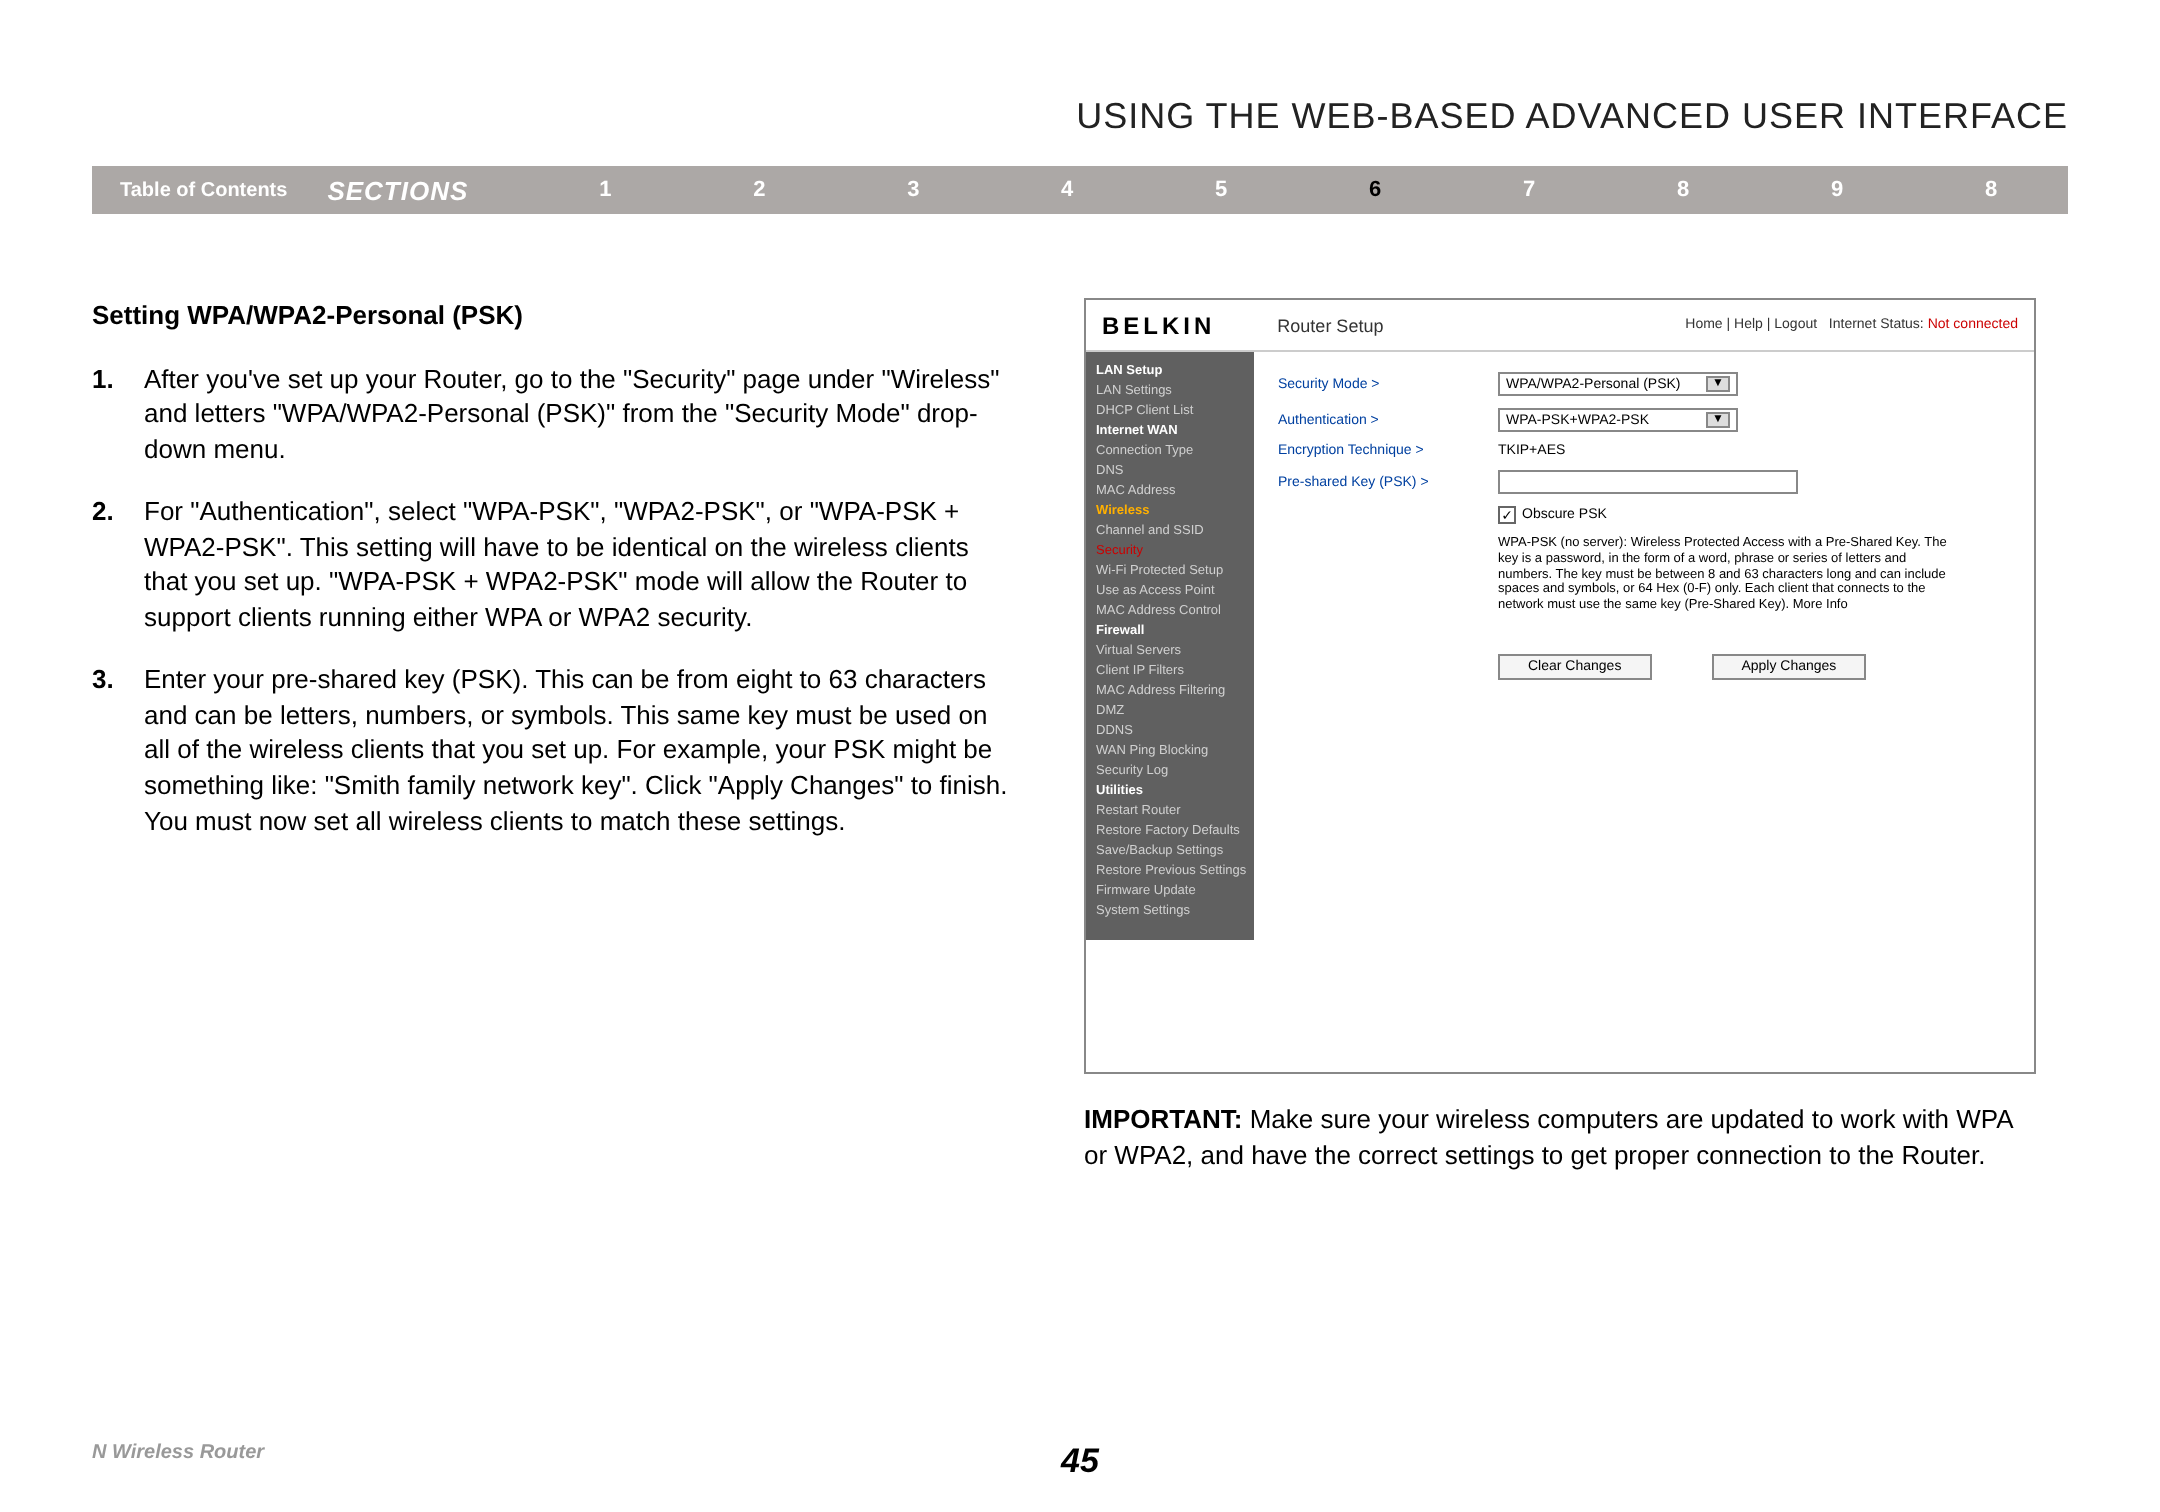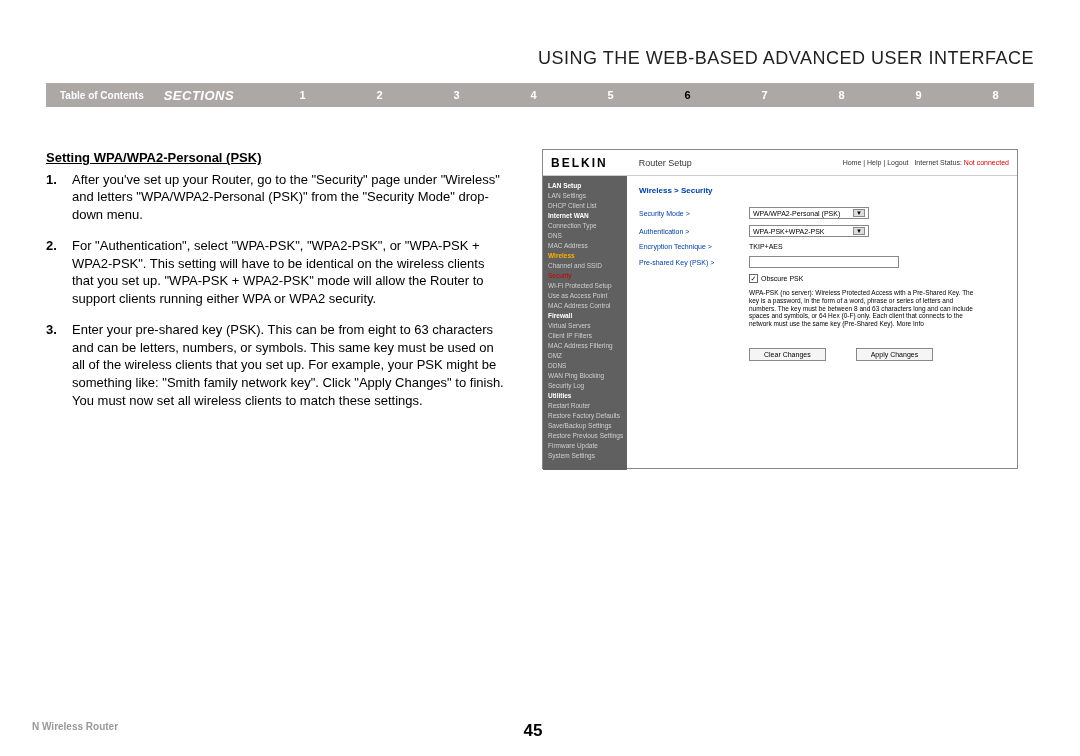--- a/index.html
+++ b/index.html
@@ -58,41 +58,40 @@
     margin-top: 42px;
     gap: 36px;
   }
   .left-col {
     width: 460px;
     font-size: 13px;
     line-height: 1.35;
   }
   .subhead {
     font-weight: bold;
-    margin-bottom: 4px;
-    text-decoration: underline;
+    margin-bottom: 14px;
   }
   .step {
     display: flex;
     margin-bottom: 14px;
   }
   .step-num {
     width: 26px;
     flex-shrink: 0;
     font-weight: bold;
   }
   .right-col {
     width: 476px;
   }
   .screenshot {
     border: 1px solid #888;
     background: #fff;
     font-size: 8px;
     position: relative;
-    height: 320px;
+    height: 388px;
   }
   .ss-header {
     display: flex;
     align-items: center;
     padding: 4px 8px;
     border-bottom: 1px solid #ccc;
     height: 26px;
   }
   .ss-logo {
     font-weight: bold;
@@ -204,25 +203,26 @@
     color: #000;
   }
   .important-note {
     font-size: 13px;
     line-height: 1.35;
     margin-top: 14px;
   }
   .footer {
     position: absolute;
     bottom: 24px;
-    left: 32px;
+    left: 46px;
     right: 46px;
     font-size: 10px;
     color: #999;
     font-weight: bold;
+    font-style: italic;
   }
   .page-num {
     position: absolute;
     left: 50%;
     transform: translateX(-50%);
     color: #000;
     font-size: 17px;
   }
 </style>
 </head>
@@ -301,21 +301,20 @@
               <div>Security Log</div>
               <div class="cat">Utilities</div>
               <div>Restart Router</div>
               <div>Restore Factory Defaults</div>
               <div>Save/Backup Settings</div>
               <div>Restore Previous Settings</div>
               <div>Firmware Update</div>
               <div>System Settings</div>
             </div>
           <div class="ss-main">
-            <div class="ss-breadcrumb">Wireless &gt; Security</div>
             <div class="ss-row">
               <div class="ss-label">Security Mode &gt;</div>
               <div class="ss-select">
                 <span>WPA/WPA2-Personal (PSK)</span>
                   <span class="ss-dd-arrow">▼</span>
               </div>
             </div>
             <div class="ss-row">
               <div class="ss-label">Authentication &gt;</div>
               <div class="ss-select">
@@ -337,20 +336,23 @@
             </div>
             <div class="ss-help">WPA-PSK (no server): Wireless Protected Access with a Pre-Shared Key. The key is a password, in the form of a word, phrase or series of letters and numbers. The key must be between 8 and 63 characters long and can include spaces and symbols, or 64 Hex (0-F) only. Each client that connects to the network must use the same key (Pre-Shared Key). More Info</div>
             <div class="ss-buttons">
               <div class="ss-btn">Clear Changes</div>
               <div class="ss-btn">Apply Changes</div>
             </div>
           </div>
         </div>
       </div>
 
+      <div class="important-note">
+        <b>IMPORTANT:</b> <span id="imp-rest">Make sure your wireless computers are updated to work with WPA or WPA2, and have the correct settings to get proper connection to the Router.</span>
+      </div>
     </div>
   </div>
 </div>
 
 <div class="footer">
   <span>N Wireless Router</span>
   <span class="page-num">45</span>
 </div>
 
 </body></html>

